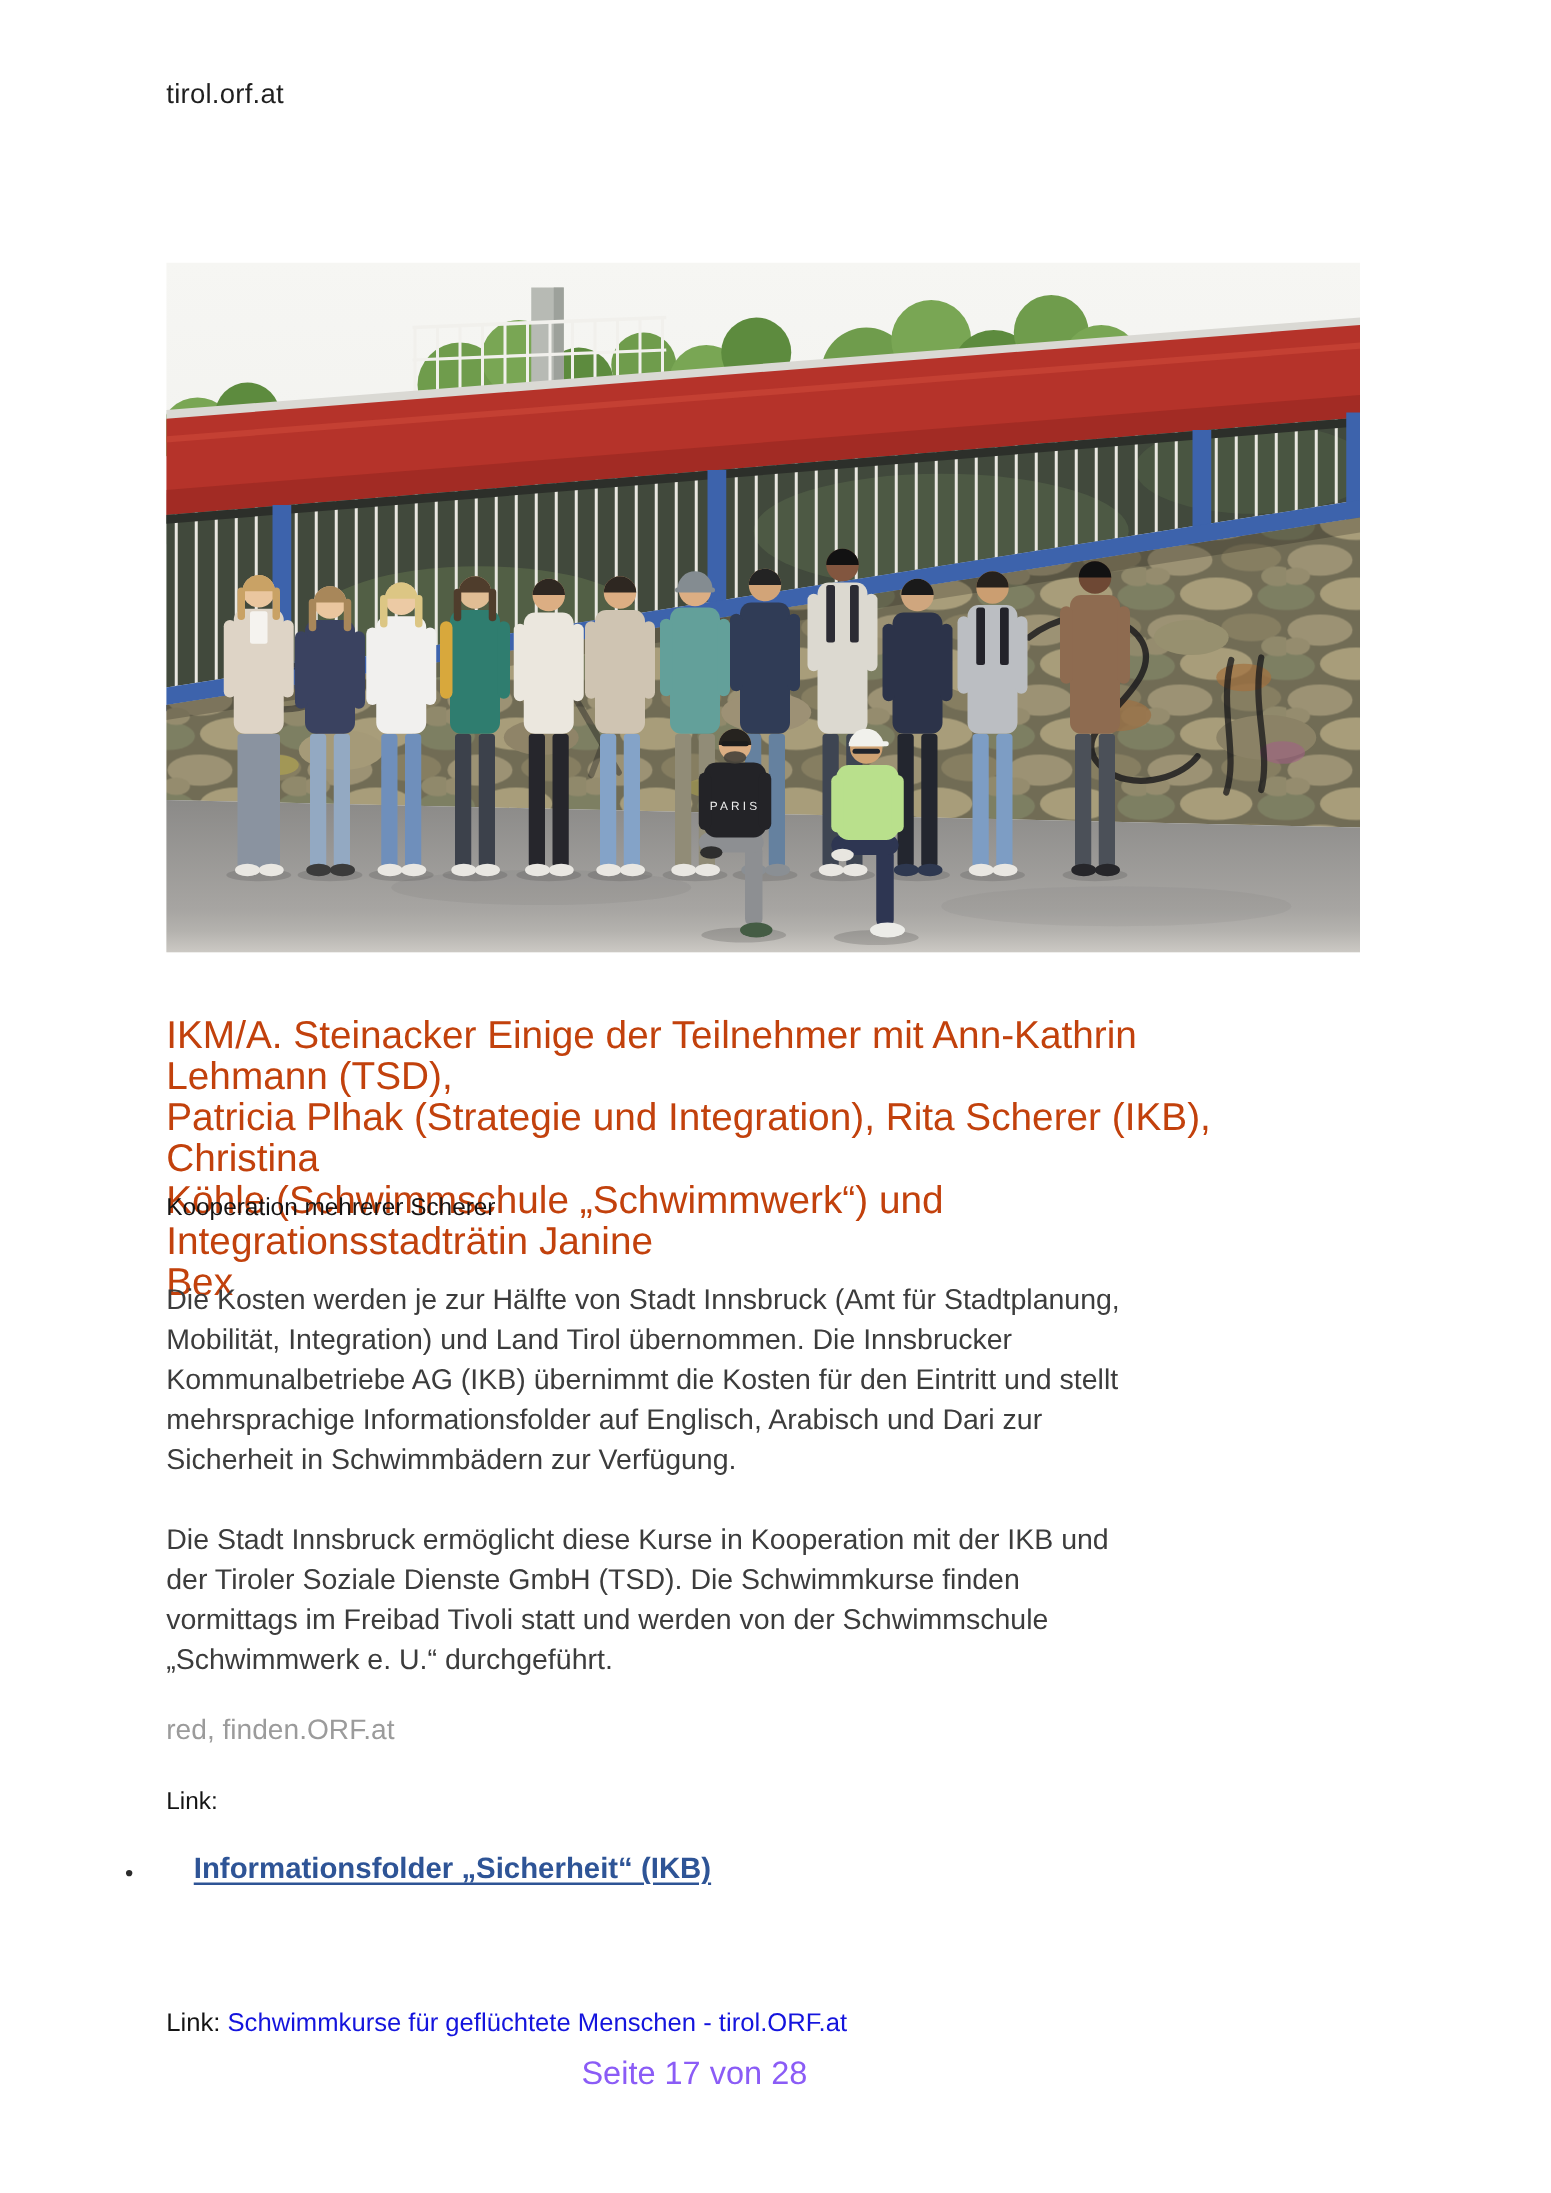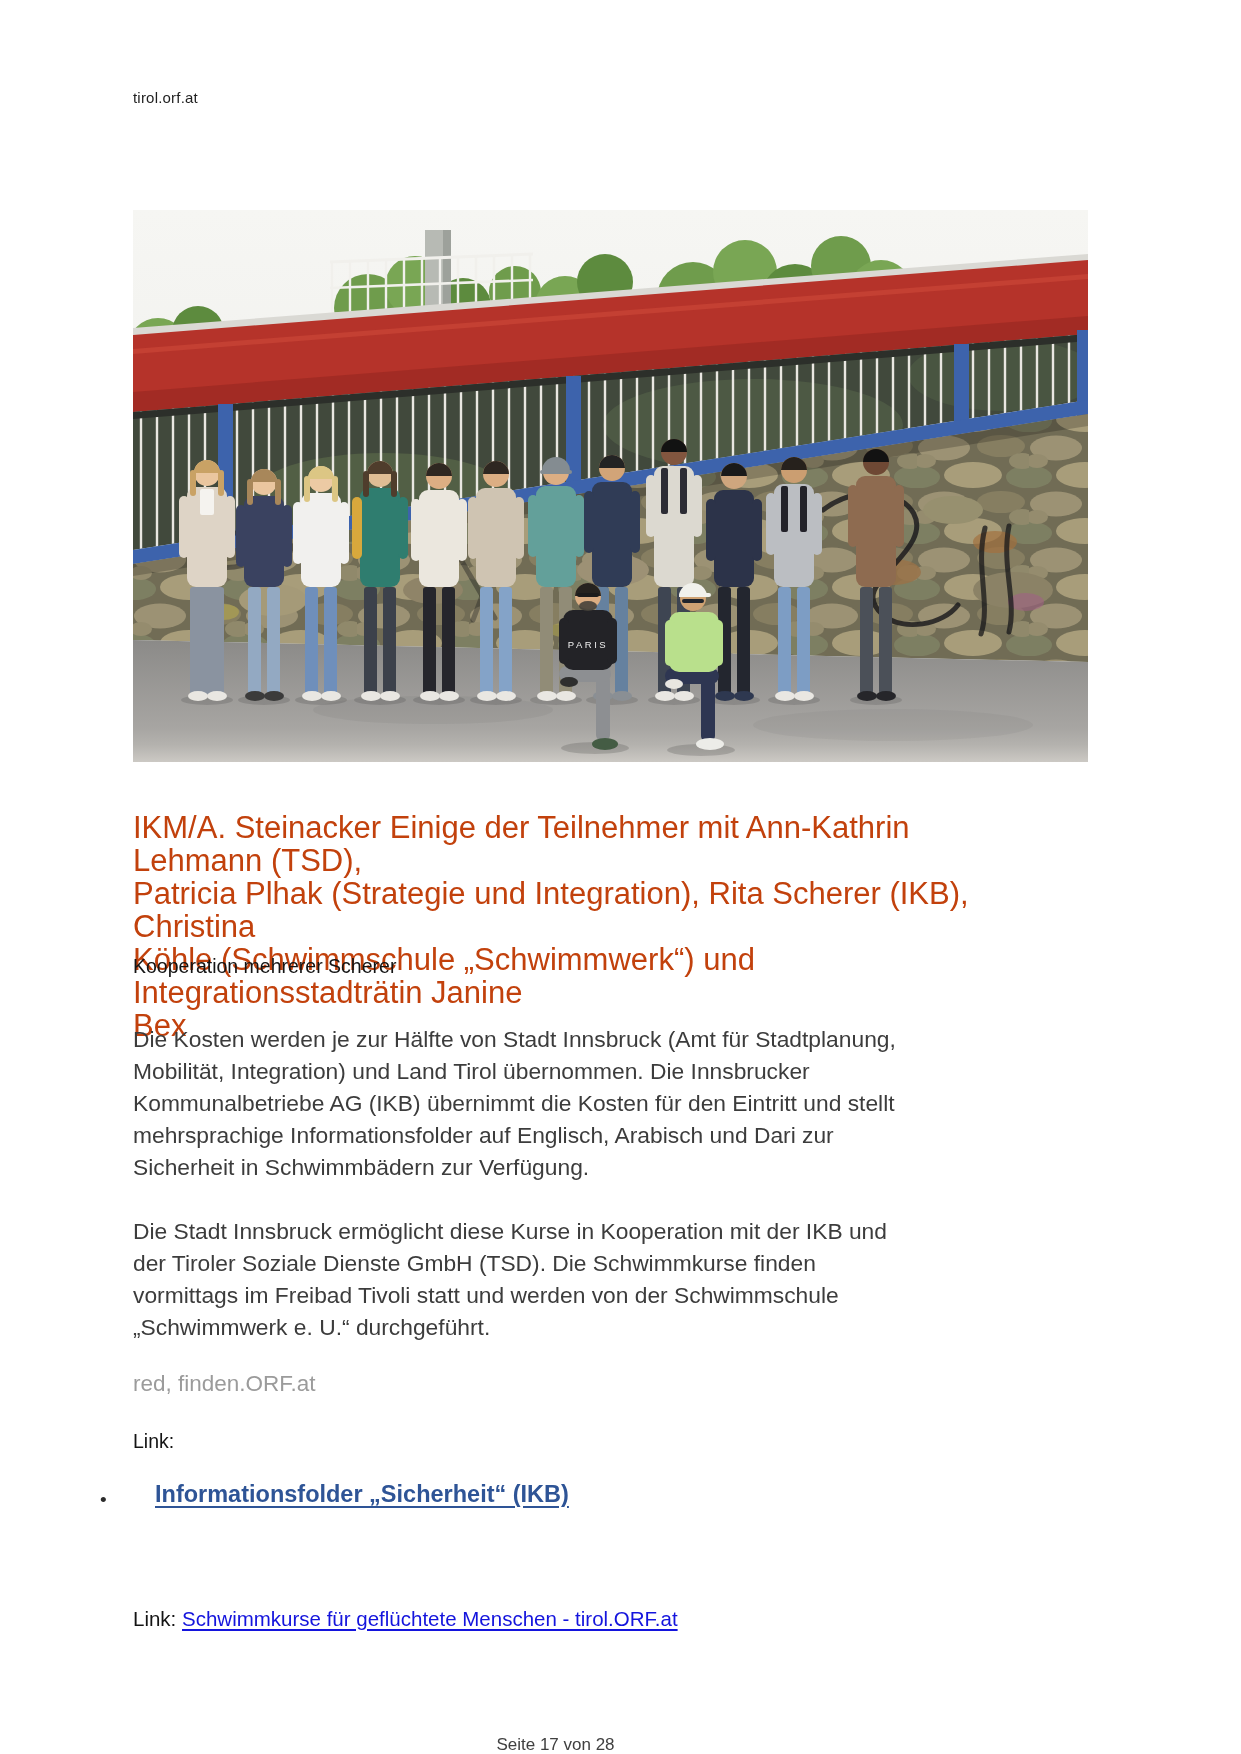--- a/index.html
+++ b/index.html
@@ -1,34 +1,34 @@
 <!DOCTYPE html>
 <html><head>
 <meta charset="utf-8">
 <style>
   html,body{margin:0;padding:0;background:#ffffff;}
   .page{position:relative;width:1241px;height:1754px;background:#ffffff;overflow:hidden;
         font-family:"Liberation Sans","DejaVu Sans",sans-serif;color:#1c1c1c;}
   .abs{position:absolute;}
-  .site{left:133px;top:62px;font-size:15px;letter-spacing:.2px;color:#1f1f1f;margin-top:27px;}
+  .site{left:133px;top:62px;font-size:22px;letter-spacing:.2px;color:#1f1f1f;}
   .photo{left:133px;top:210px;width:1060px;height:552px;}
   .photo svg{display:block;}
   .caption{left:133px;top:780px;width:870px;font-size:31px;line-height:33px;color:#c2410c;white-space:pre-line;}
   .subheading{left:133px;top:955px;font-size:19.5px;color:#141414;}
   .bodytext{left:133px;width:965px;font-size:22.8px;line-height:32px;color:#3c3c3c;white-space:pre-line;}
   .p1{top:1000px;}
   .p2{top:1192px;}
   .byline{left:133px;top:1348px;font-size:22.5px;color:#9b9b9b;}
   .linklabel{left:133px;top:1410px;font-size:19.5px;color:#141414;}
   .bullet{left:100px;top:1489px;font-size:19px;color:#2b2b2b;}
   .bulletlink{left:155px;top:1481px;font-size:23.5px;font-weight:700;color:#2e5496;
               text-decoration:underline;text-decoration-thickness:2px;text-underline-offset:4px;cursor:pointer;}
   .bottomline{left:133px;top:1586px;font-size:20.5px;color:#141414;}
-  .bottomline a{color:#1414dd;text-decoration:underline;text-underline-offset:3px;cursor:pointer;}
-  .footer{left:133px;top:1735px;width:845px;text-align:center;font-size:17px;color:#404040;}
+  .bottomline a{color:#1414dd;text-underline-offset:3px;cursor:pointer;}
+  .footer{left:133px;top:1643px;width:845px;text-align:center;font-size:26px;color:#8b5cf6;}
 </style>
 </head>
 <body>
 
 <div class="page">
 
   <div class="abs site">tirol.orf.at</div>
 
   <figure class="abs photo" style="margin:0">
     <svg viewBox="0 0 955 552" width="955" height="552" xmlns="http://www.w3.org/2000/svg">

